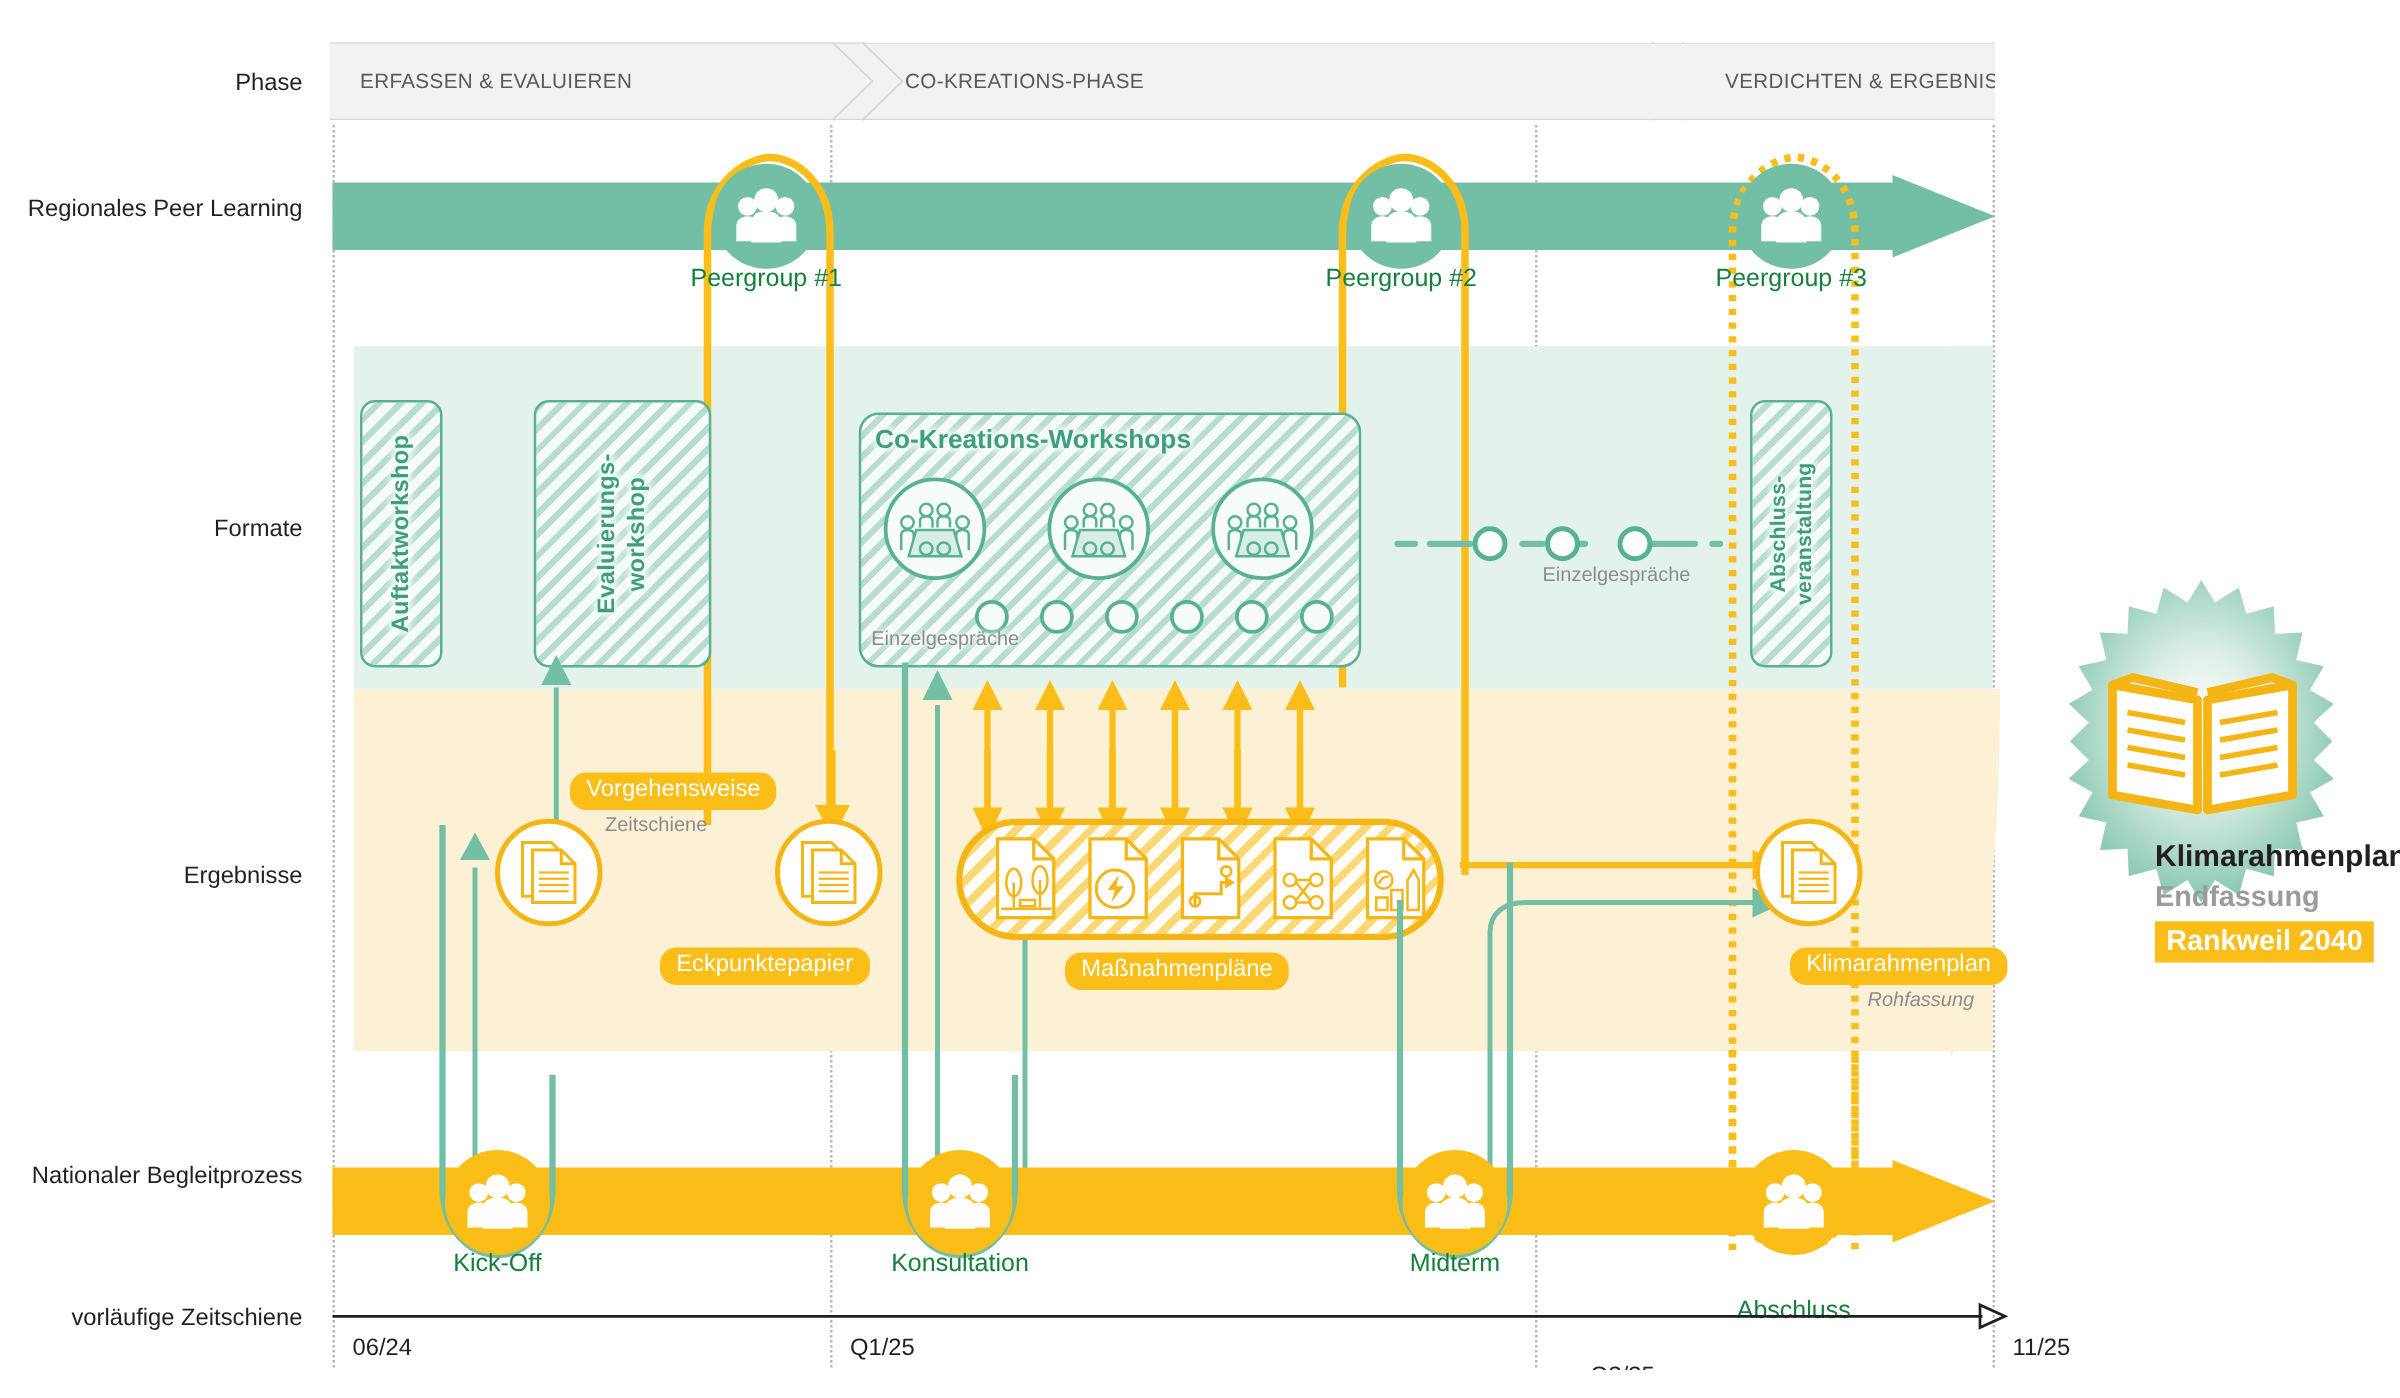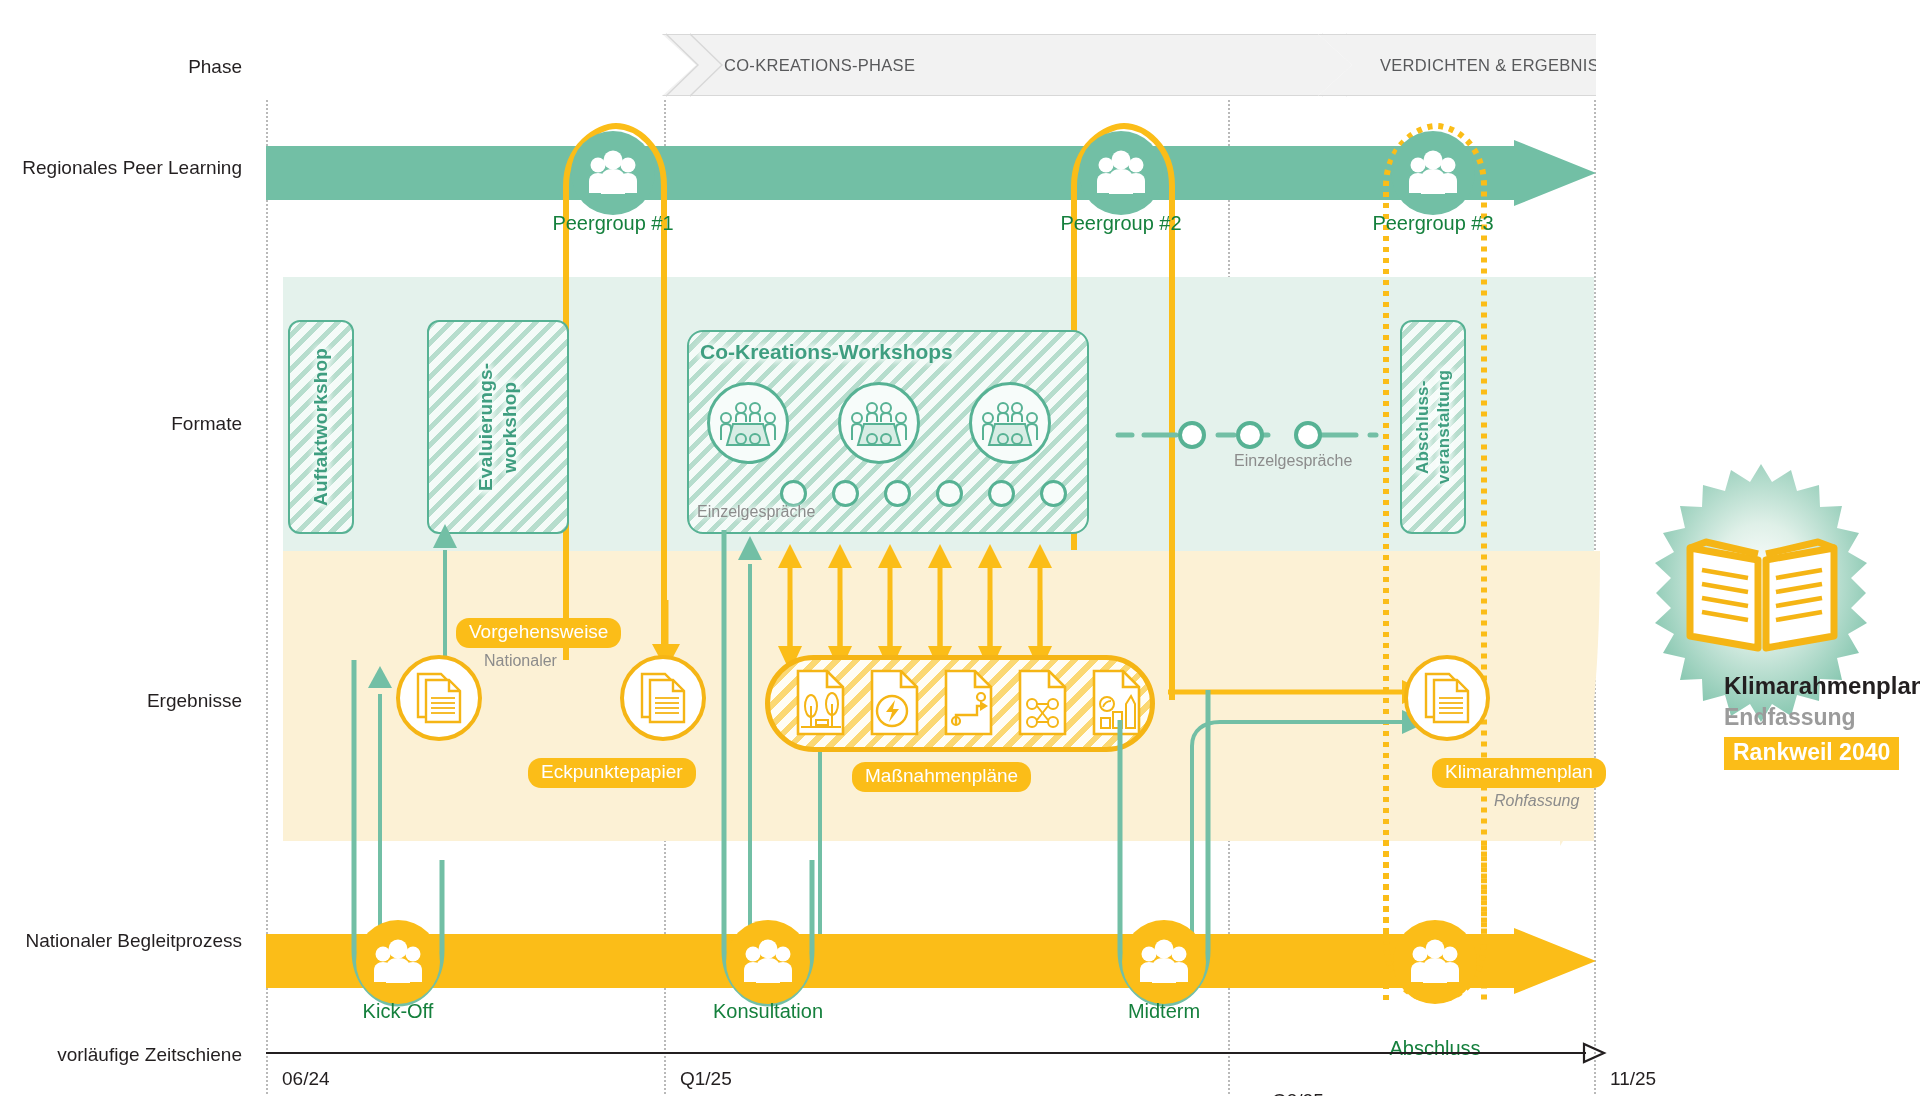--- a/index.html
+++ b/index.html
@@ -169,20 +169,23 @@
 <div id="stage">
 
   <div class="rowlabel" style="right:1678px; top:56px;">Phase</div>
   <div class="rowlabel" style="right:1678px; top:157px;">Regionales Peer Learning</div>
   <div class="rowlabel" style="right:1678px; top:413px;">Formate</div>
   <div class="rowlabel" style="right:1678px; top:690px;">Ergebnisse</div>
   <div class="rowlabel" style="right:1678px; top:930px;">Nationaler Begleitprozess</div>
   <div class="rowlabel" style="right:1678px; top:1044px;">vorläufige Zeitschiene</div>
 
   <div class="phasebar" style="width:1332px;">
+    <div class="chev" style="left:0; width:430px;">
+      <span class="ctext">ERFASSEN &amp; EVALUIEREN</span>
+    </div>
     <svg class="abs" style="left:398px; top:0;" width="68" height="62" viewBox="0 0 68 62">
       <path d="M4 0 L36 31 L4 62" fill="none" stroke="#d8d8d8" stroke-width="1.4"></path>
       <path d="M28 0 L60 31 L28 62" fill="none" stroke="#d8d8d8" stroke-width="1.4"></path>
       <path d="M4 0 L36 31 L4 62 L-2 62 L-2 0 Z" fill="#f2f2f2" opacity="0"></path>
     </svg>
     <div class="abs" style="left:398px; top:0; width:68px; height:62px; background:#fff;
        clip-path: polygon(0 0, 52% 50%, 0 100%, 100% 100%, 48% 50%, 100% 0);"></div>
 
     <div class="chev" style="left:398px; width:690px; clip-path: polygon(0 0, calc(100% - 34px) 0, 100% 50%, calc(100% - 34px) 100%, 0 100%, 34px 50%);">
       <span class="ctext" style="padding-left:62px;">CO-KREATIONS-PHASE</span>
@@ -364,21 +367,21 @@
       <path d="M3 3 L26 3 L38 15 L38 46 L3 46 Z" fill="#fff" stroke="#f5b515" stroke-width="2.4"></path>
       <path d="M11 9 L34 9 L45 20 L45 51 L11 51 Z" fill="#fff" stroke="#f5b515" stroke-width="2.4"></path>
       <path d="M34 9 L34 20 L45 20" fill="none" stroke="#f5b515" stroke-width="2.4"></path>
       <line x1="16" y1="27" x2="40" y2="27" stroke="#f5b515" stroke-width="1.8"></line>
       <line x1="16" y1="32" x2="40" y2="32" stroke="#f5b515" stroke-width="1.8"></line>
       <line x1="16" y1="37" x2="40" y2="37" stroke="#f5b515" stroke-width="1.8"></line>
       <line x1="16" y1="42" x2="40" y2="42" stroke="#f5b515" stroke-width="1.8"></line>
     </svg>
   </div>
   <div class="pill" style="left:456px; top:618px;">Vorgehensweise</div>
-  <div class="subtle" style="left:484px; top:652px;">Nationaler</div>
+  <div class="subtle" style="left:484px; top:652px;">Zeitschiene</div>
 
   <svg class="abs" style="left:646px; top:600px;" width="40" height="80" viewBox="0 0 40 80">
     <path d="M20 0 L20 46" fill="none" stroke="#fbbd18" stroke-width="5"></path>
     <path d="M20 70 L6 44 L34 44 Z" fill="#fbbd18"></path>
   </svg>
 
   <div class="docnode" style="left:620px; top:655px; width:86px; height:86px;">
     <svg width="48" height="54" viewBox="0 0 48 54">
       <path d="M3 3 L26 3 L38 15 L38 46 L3 46 Z" fill="#fff" stroke="#f5b515" stroke-width="2.4"></path>
       <path d="M11 9 L34 9 L45 20 L45 51 L11 51 Z" fill="#fff" stroke="#f5b515" stroke-width="2.4"></path>

